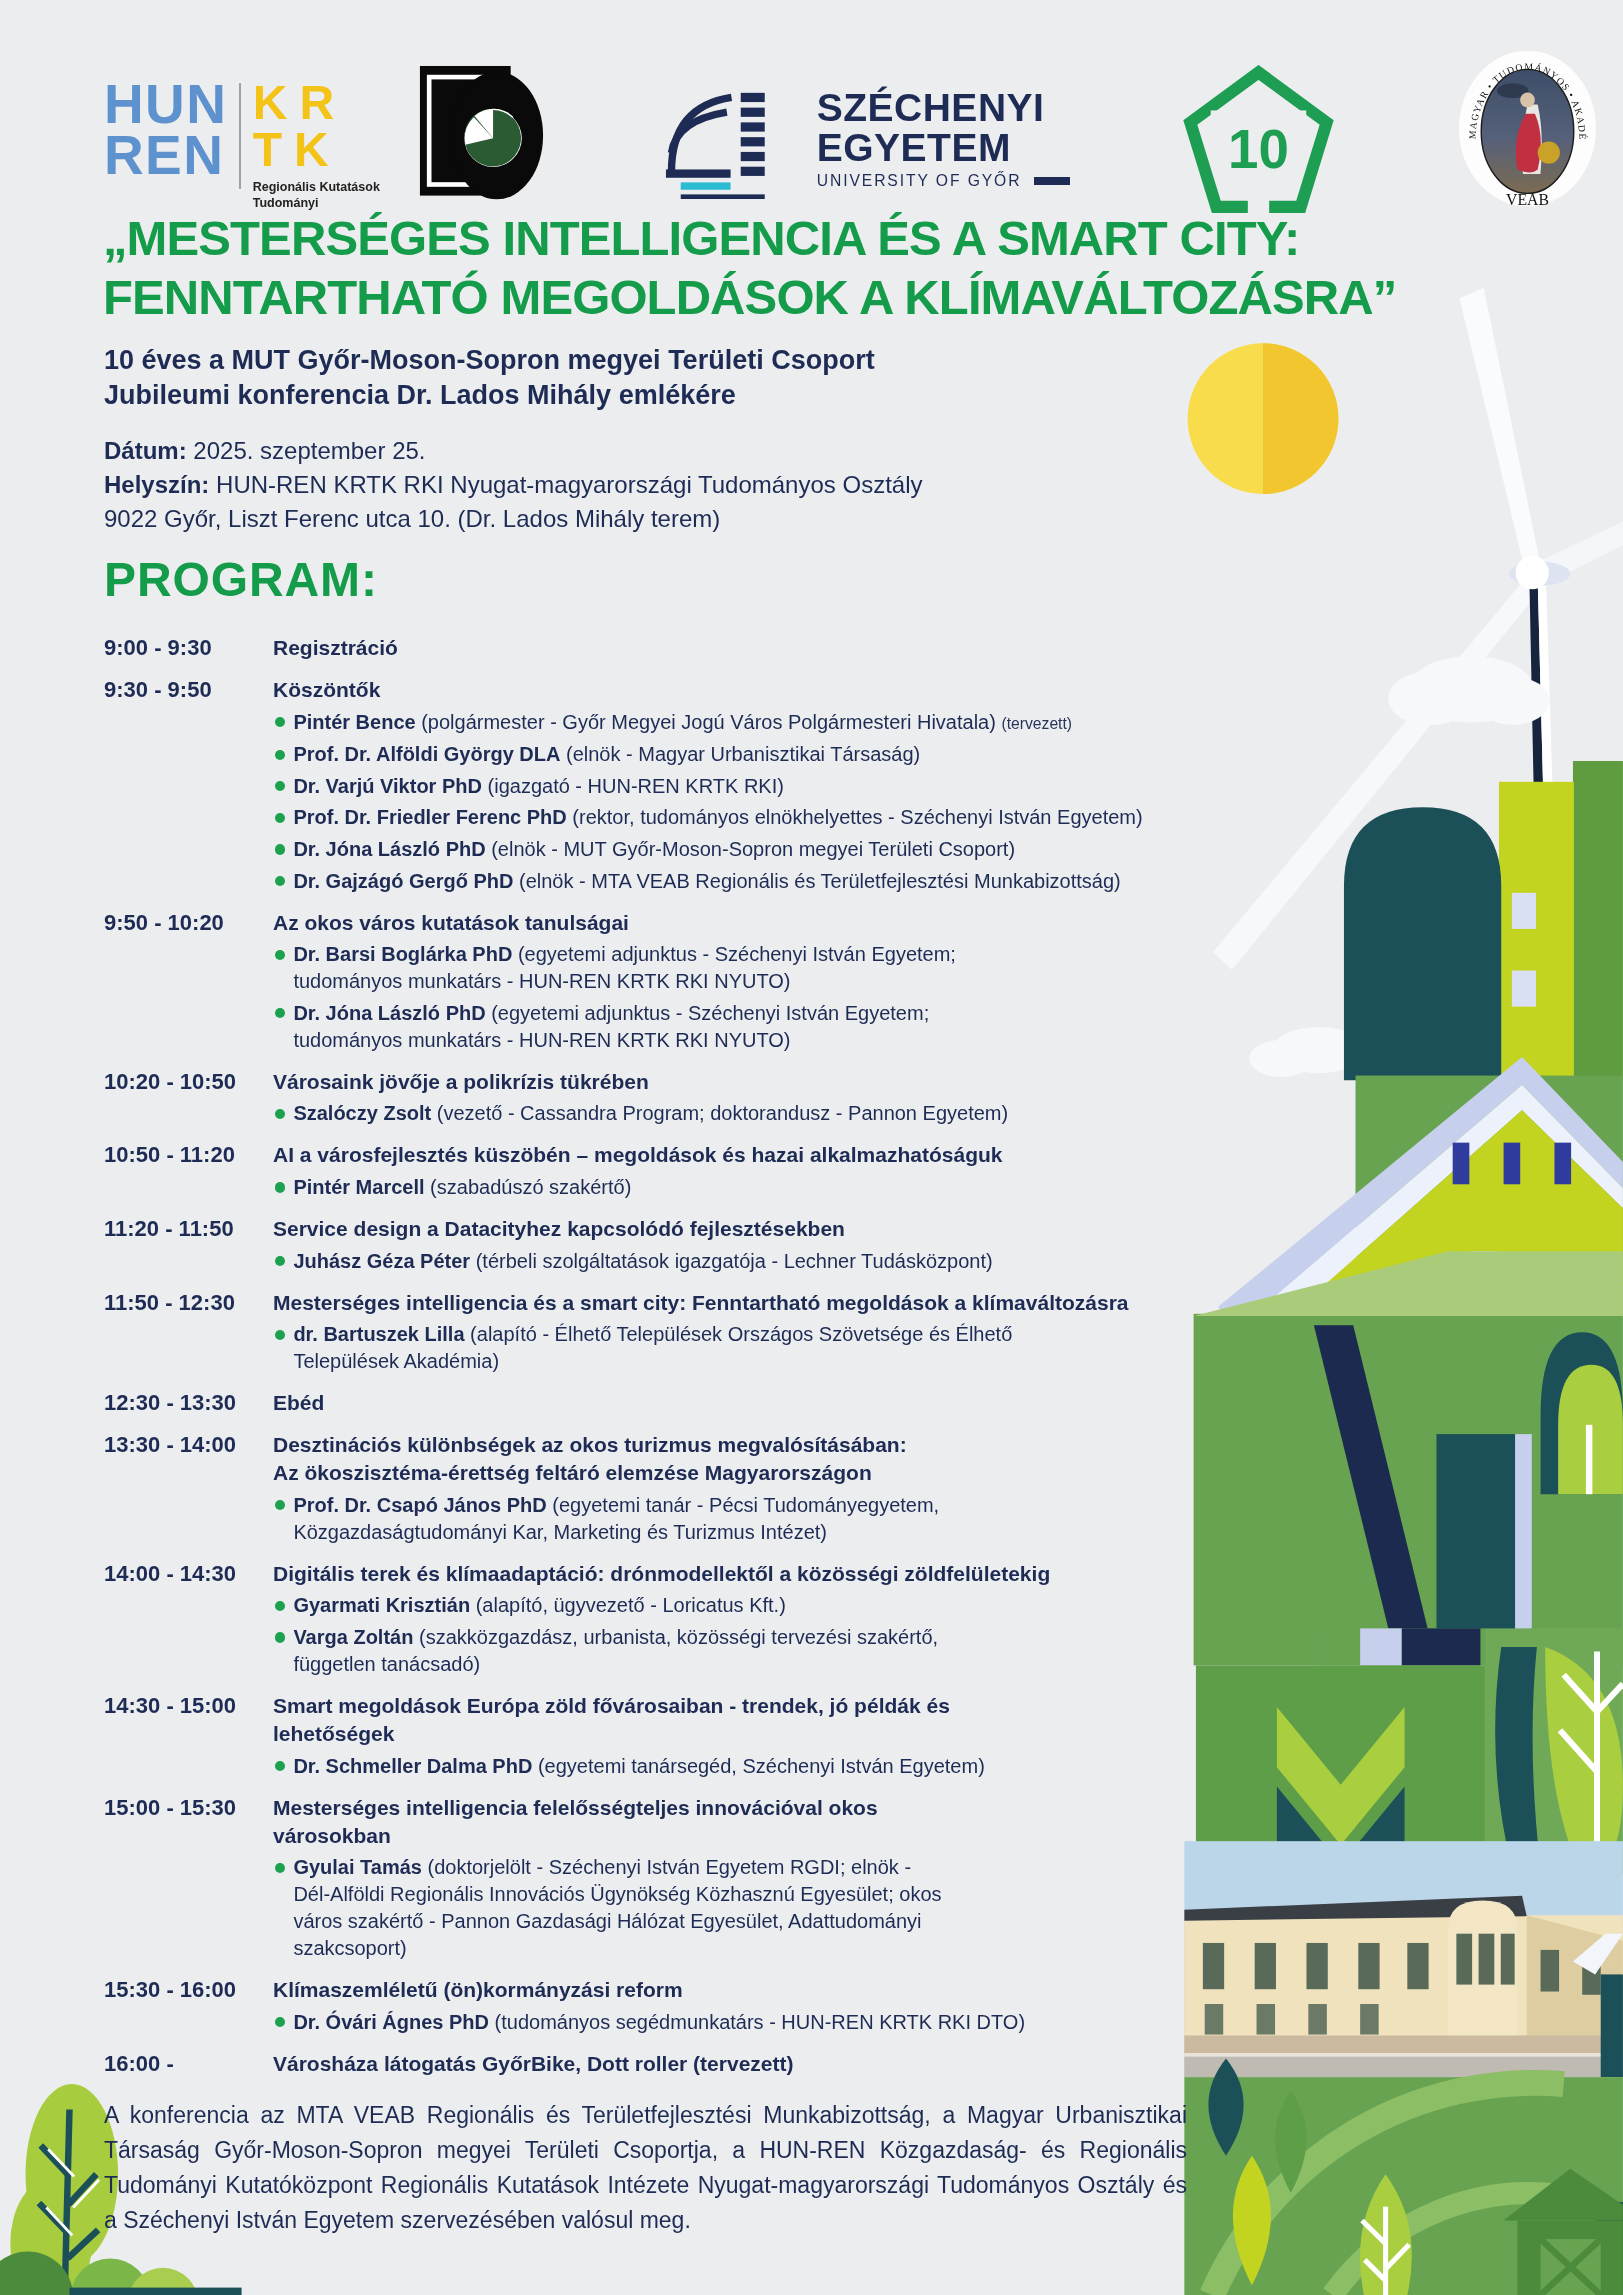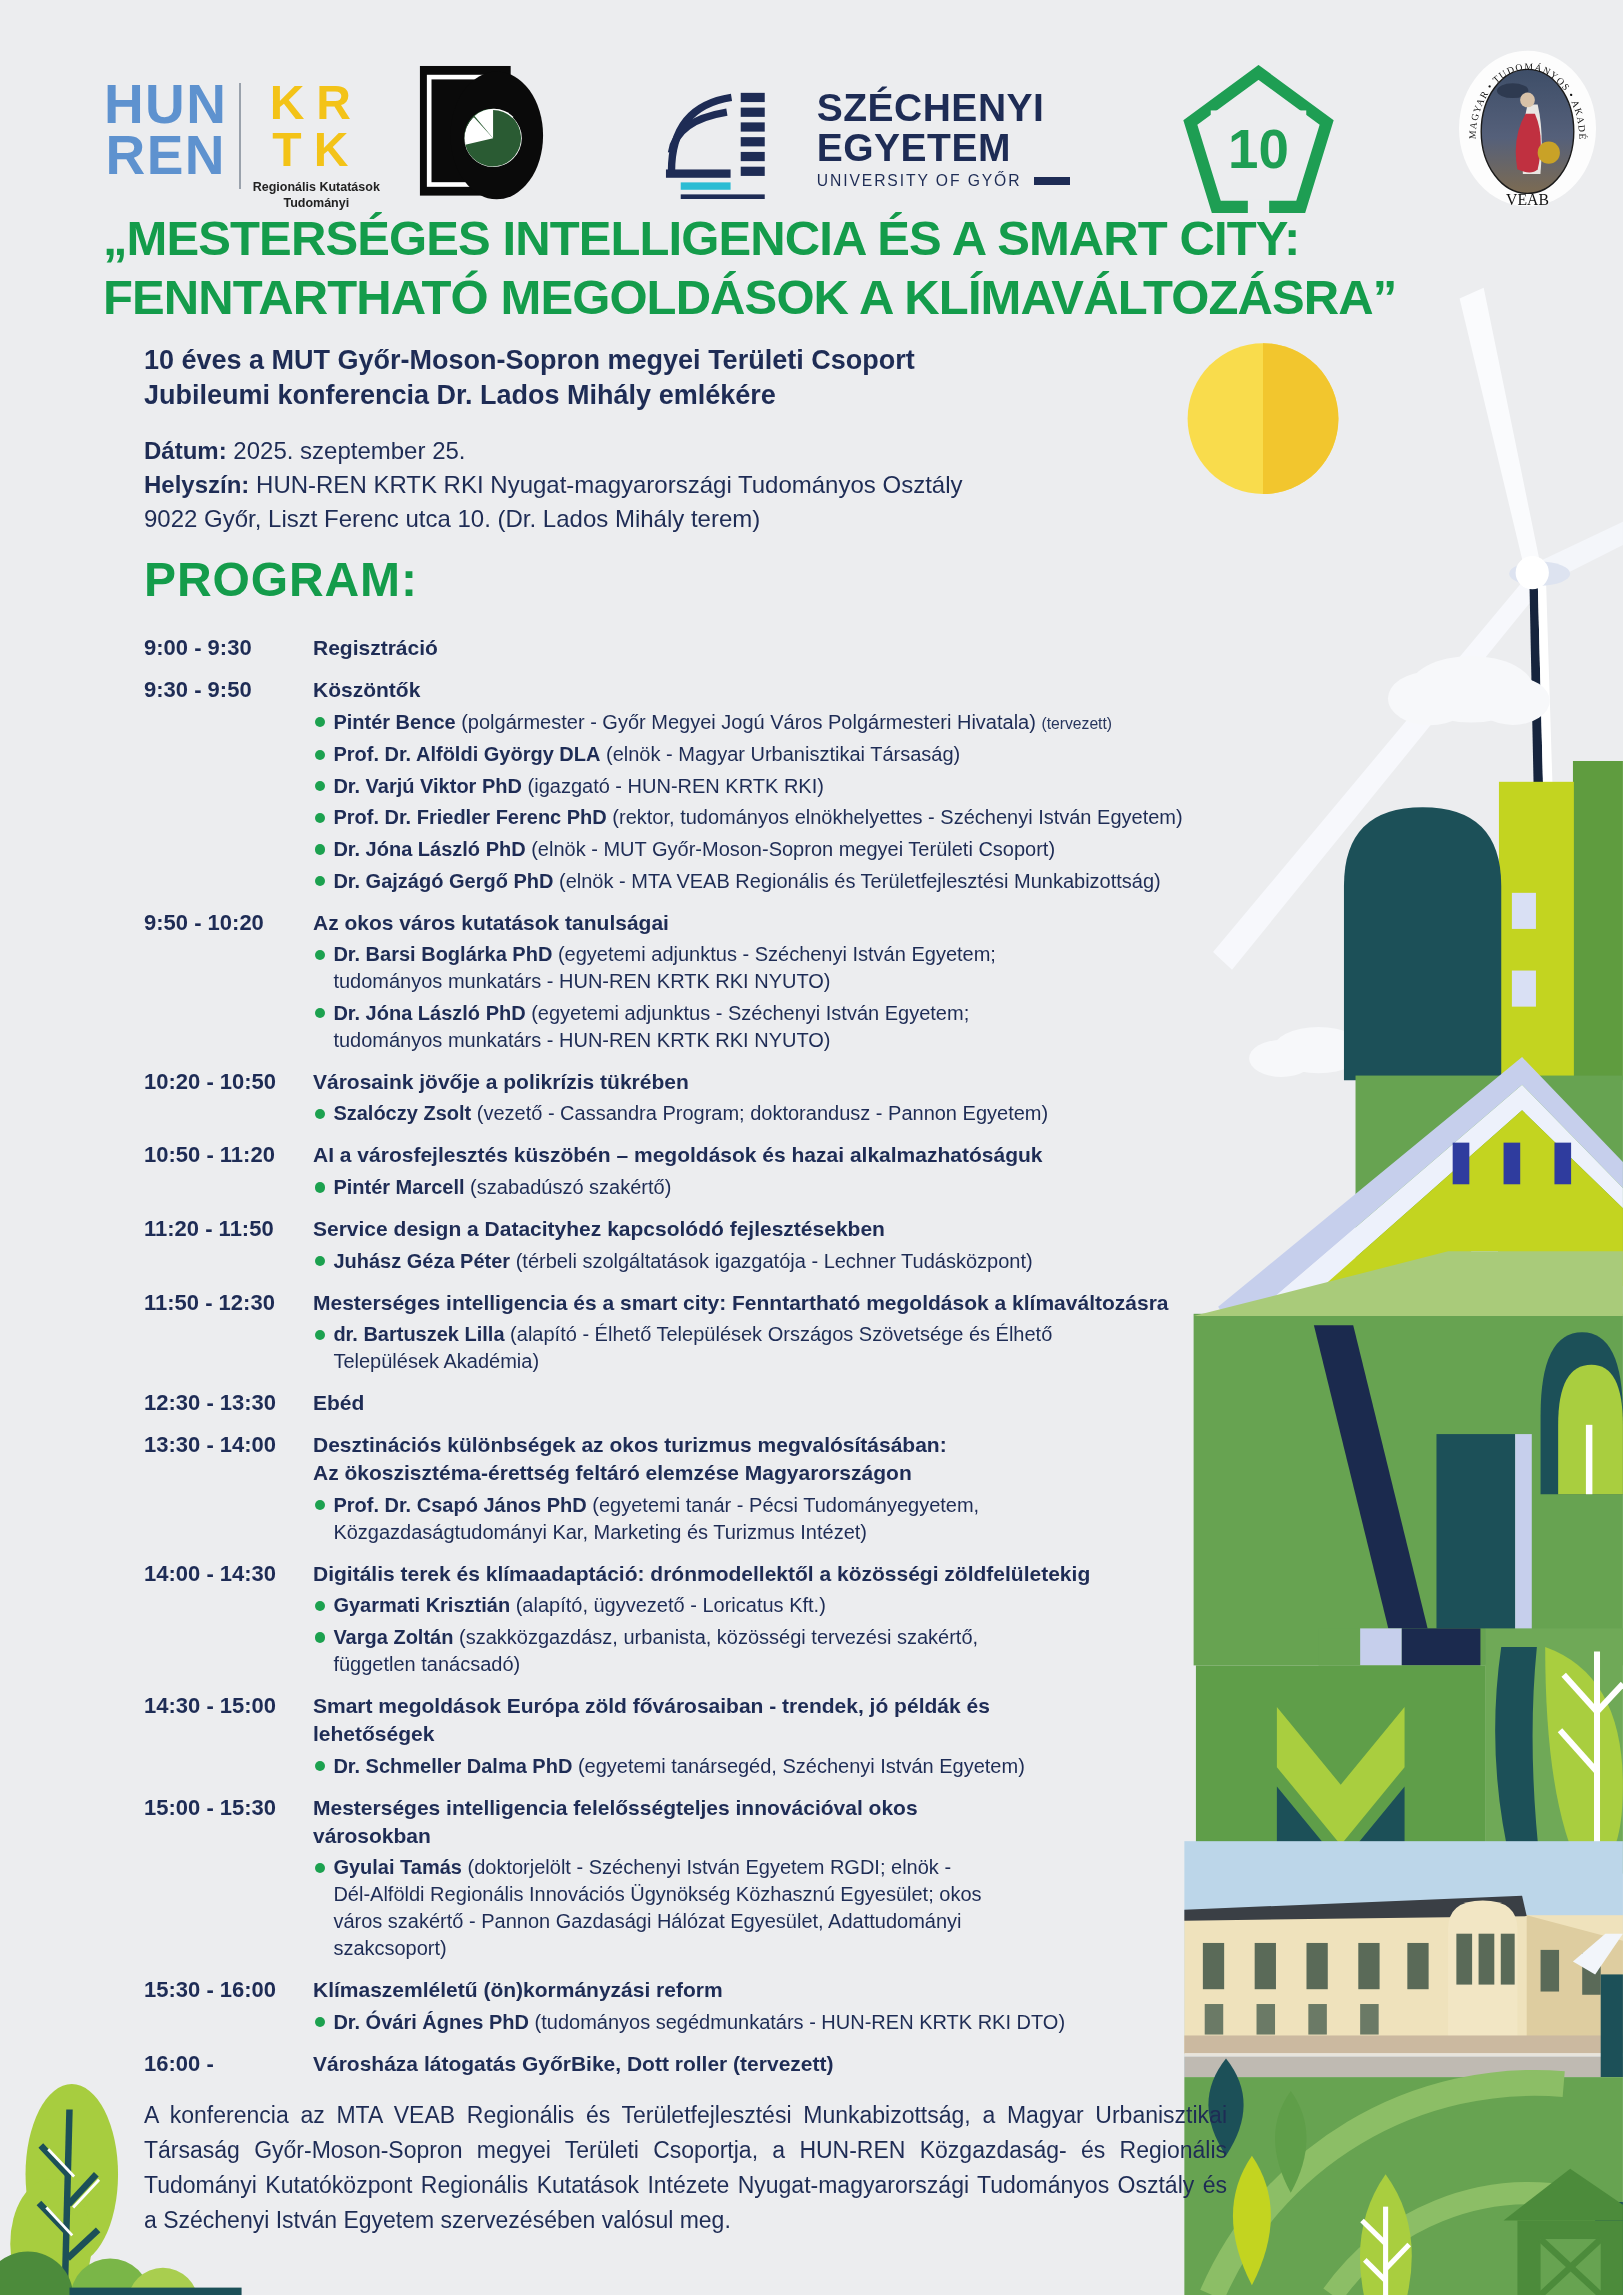--- a/index.html
+++ b/index.html
@@ -7,38 +7,38 @@
     --lime:#C3D420; --midgreen:#67A351; --midgreen2:#5F9E49; --darkgreen:#4C8B3B;
     --teal:#1C5058; --deconavy:#1B2A4E; --peri:#C6CFEC; --perilight:#EDF1FB;
     --winblue:#2F3C9E; --sun1:#F9DC4C; --sun2:#F2C62E; --cyan:#2BBCD4;
     --hunblue:#5E92CF; --krtkyellow:#F3C318; --bg:#ECEDEF;
   }
   html,body{margin:0;padding:0;width:1623px;height:2295px;background:var(--bg);
     font-family:"Liberation Sans",sans-serif;color:var(--navy);overflow:hidden;position:relative;}
   svg.deco{position:absolute;left:0;top:0;width:1623px;height:2295px;z-index:0;pointer-events:none;}
   
   .logo{position:absolute;z-index:2;}
-  #logo-hunren{left:104px;top:79px;display:flex;align-items:flex-start;text-align:center;}
+  #logo-hunren{left:104px;top:79px;display:flex;align-items:flex-start;}
   .hr-block{color:var(--hunblue);font-weight:bold;font-size:55px;line-height:.93;letter-spacing:1.4px;}
   .hr-div{width:1.4px;height:106px;background:#9aa2ac;margin:3.7px 12px 0 12px;}
   .krtk-wrap{display:flex;flex-direction:column;}
   .krtk{color:var(--krtkyellow);font-weight:bold;font-size:48px;line-height:.98;letter-spacing:12px;}
   .krtk-sub{margin-top:7.4px;font-size:12.5px;color:#222;line-height:1.25;font-weight:bold;}
   #logo-emblem{left:419px;top:65px;}
   #logo-sze{left:662px;top:79px;display:flex;align-items:center;}
   .sze-text{margin-left:15.7px;}
   .sze-l1{font-weight:bold;font-size:39px;letter-spacing:0.5px;line-height:1.02;color:var(--navy);}
   .sze-l3{font-size:15.7px;letter-spacing:1.9px;margin-top:4.6px;color:var(--navy);display:flex;align-items:center;gap:13px;}
   .sze-dash{display:inline-block;width:36px;height:7.4px;background:var(--navy);}
   #logo-penta{left:1182px;top:65px;}
   #logo-veab{left:1458px;top:49px;}
   
   #title{position:absolute;left:103px;top:209px;z-index:2;color:var(--green);
     font-weight:bold;font-size:49px;line-height:1.21;letter-spacing:-0.9px;white-space:nowrap;}
-  #content{position:absolute;left:104px;top:343px;width:1094px;z-index:2;margin-left:40px;}
+  #content{position:absolute;left:104px;top:343px;width:1094px;z-index:2;}
   .subtitle{font-weight:bold;font-size:27px;line-height:1.3;color:var(--navy);margin-bottom:21px;}
   .meta{font-size:24px;line-height:1.42;margin-bottom:15.7px;}
   .meta b{font-weight:bold;}
   h2.program{color:var(--green);font-weight:bold;font-size:48px;letter-spacing:0.9px;margin:14px 0 27px 0;}
   .p-row{display:grid;grid-template-columns:169px 1fr;margin-bottom:14px;}
   .p-time{font-weight:bold;font-size:22px;line-height:28px;white-space:nowrap;}
   .p-title{font-weight:bold;font-size:21px;line-height:28px;white-space:pre-line;}
   .speaker{display:flex;margin-top:4.6px;font-size:20px;line-height:27px;}
   .dot{flex:0 0 10.2px;width:10.2px;height:10.2px;border-radius:50%;background:var(--bullet);margin:8.3px 8.3px 0 1.9px;}
   .sp-text{white-space:pre-line;}

